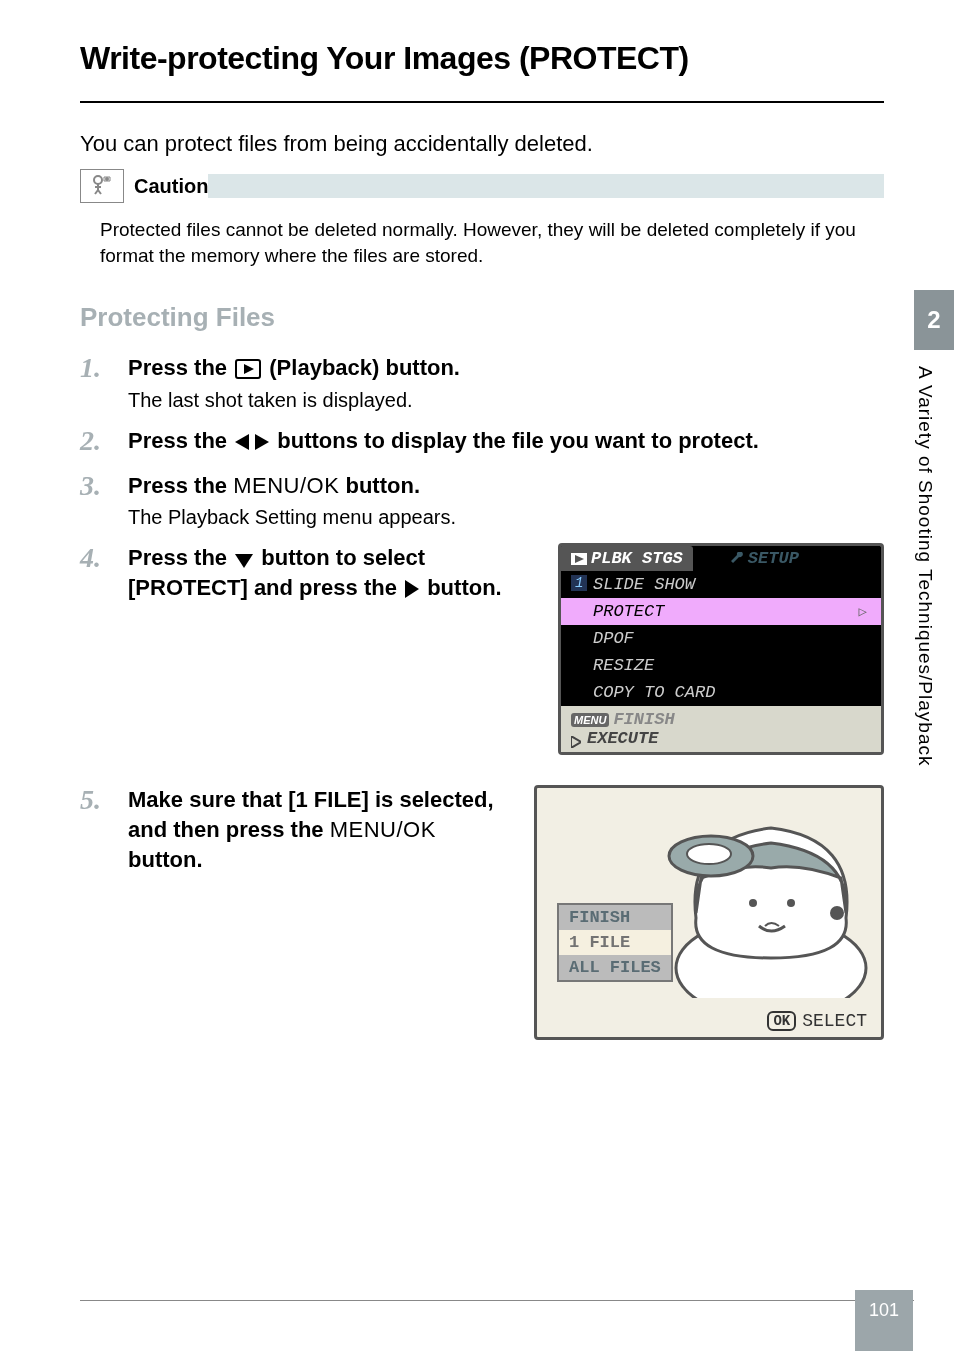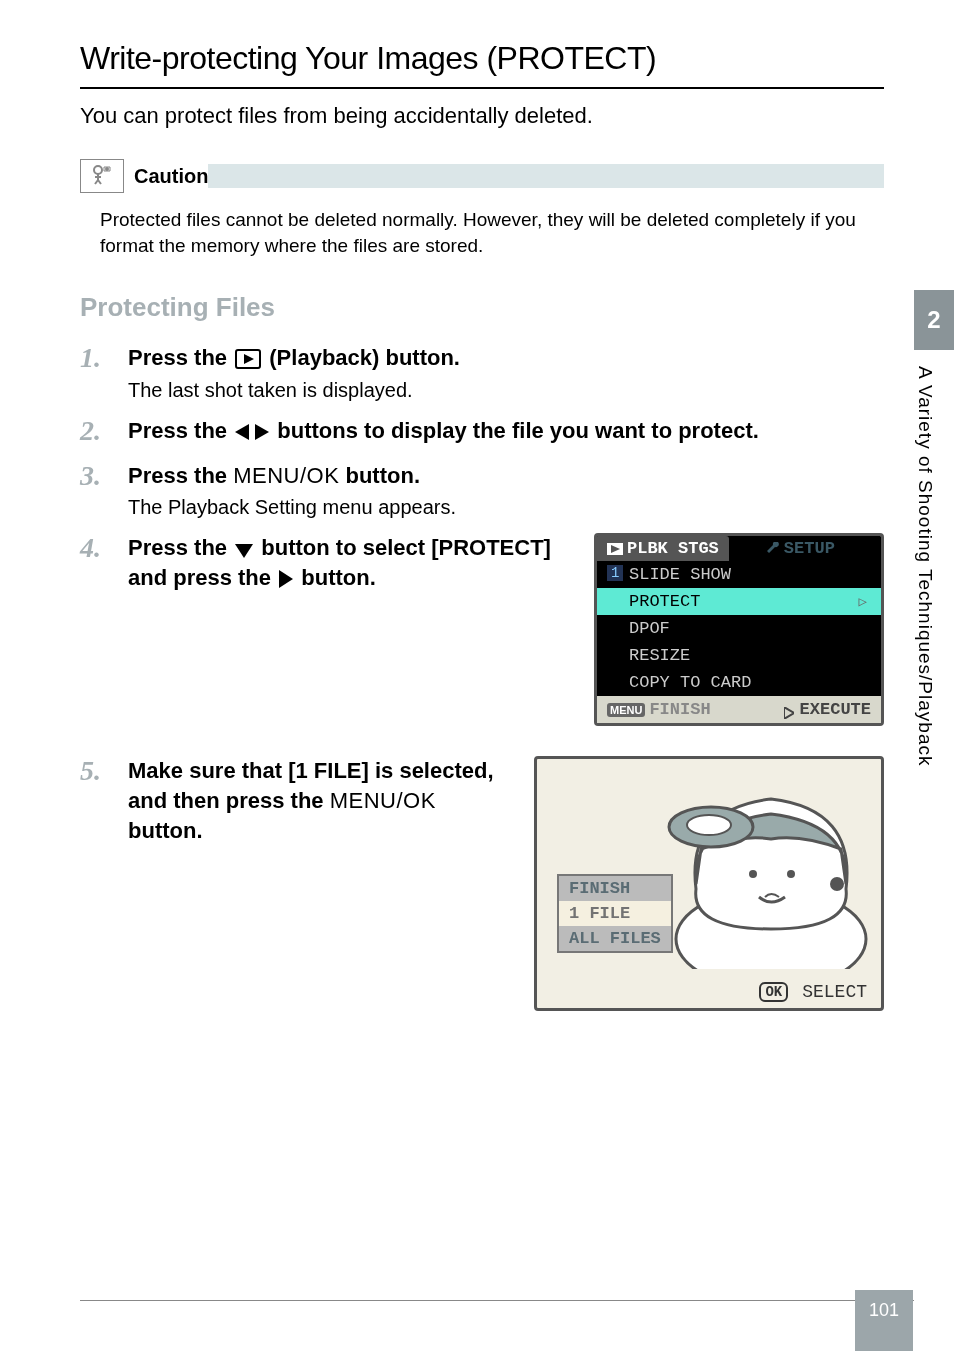--- a/index.html
+++ b/index.html
@@ -10,30 +10,30 @@
     background: #fff;
     position: relative;
     color: #000;
   }
   .page {
     padding: 40px 70px 0 80px;
     position: relative;
   }
   h1 {
     font-size: 32px;
-    font-weight: 400;
-    padding-bottom: 10px;
+    font-weight: 700;
+    padding-bottom: 24px;
     border-bottom: 2px solid #000;
-    margin-bottom: 14px;
+    margin-bottom: 28px;
     font-family: Arial Black, Arial, sans-serif;
     letter-spacing: -0.5px;
   }
   .intro {
     font-size: 22px;
-    margin-bottom: 30px;
+    margin-bottom: 12px;
   }
   .caution-bar {
     display: flex;
     align-items: center;
     margin-bottom: 14px;
   }
   .caution-icon-box {
     width: 44px;
     height: 34px;
     border: 1px solid #888;
@@ -145,27 +145,28 @@
     padding-top: 16px;
     height: 460px;
     display: flex;
     align-items: center;
     justify-content: flex-start;
     letter-spacing: 1px;
   }
 
   
   .screenshot1 {
-    width: 290px;
+    width: 326px;
     border: 3px solid #555;
     border-radius: 4px;
     font-family: 'Courier New', monospace;
     font-size: 17px;
     overflow: hidden;
     flex-shrink: 0;
+    font-style: italic;
   }
   .s1-tabs {
     display: flex;
     background: #000;
   }
   .s1-tab {
     padding: 3px 10px;
     color: #444;
     display: flex;
     align-items: center;
@@ -190,34 +191,35 @@
   .s1-page-num {
     position: absolute;
     left: 10px;
     top: 4px;
     color: #8cf;
     background: #235;
     padding: 0 4px;
     font-size: 14px;
   }
   .s1-row.highlight {
-    background: #5eead4;
+    background: #f0abfc;
     color: #000;
     display: flex;
     justify-content: space-between;
     align-items: center;
   }
   .s1-row.highlight .arrow { color: #666; font-size: 14px; margin-right: 4px; }
   .s1-footer {
     display: flex;
     justify-content: space-between;
     padding: 4px 10px;
     background: #d8d8cc;
     color: #444;
     font-weight: bold;
+    flex-direction: column;
   }
   .s1-footer-left { display: flex; align-items: center; gap: 4px; color: #888; }
   .s1-footer-right { display: flex; align-items: flex-end; gap: 6px; }
   .menu-badge {
     background: #666; color: #fff; border-radius: 3px;
     font-size: 11px; padding: 1px 3px; font-family: Arial;
   }
 
   .screenshot2 {
     width: 350px;
@@ -256,21 +258,21 @@
   }
   .ok-select {
     position: absolute;
     bottom: 6px;
     right: 14px;
     font-family: 'Courier New', monospace;
     font-size: 18px;
     color: #333;
     display: flex;
     align-items: center;
-    gap: 14px;
+    gap: 6px;
   }
   .ok-badge {
     border: 2px solid #333;
     border-radius: 6px;
     padding: 0 4px;
     font-size: 14px;
     font-weight: bold;
   }
 
   .footer {

